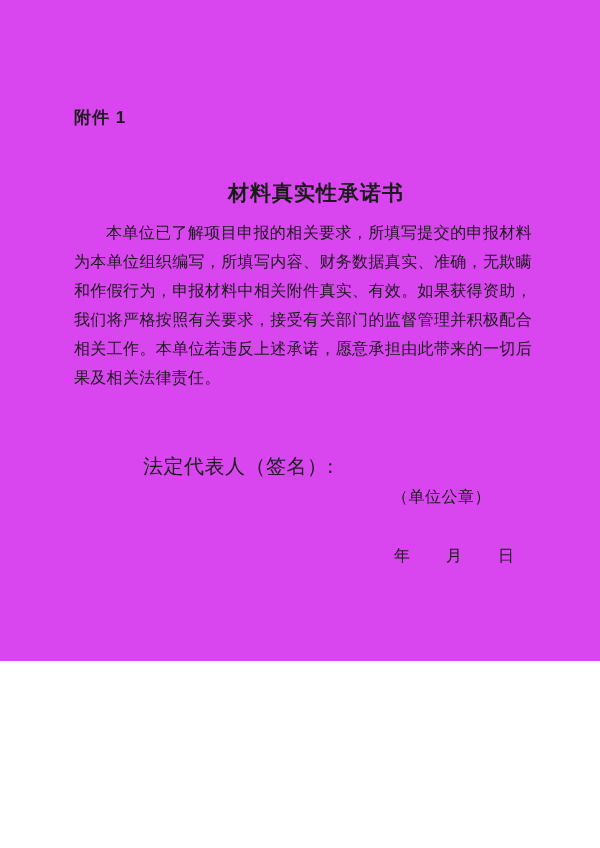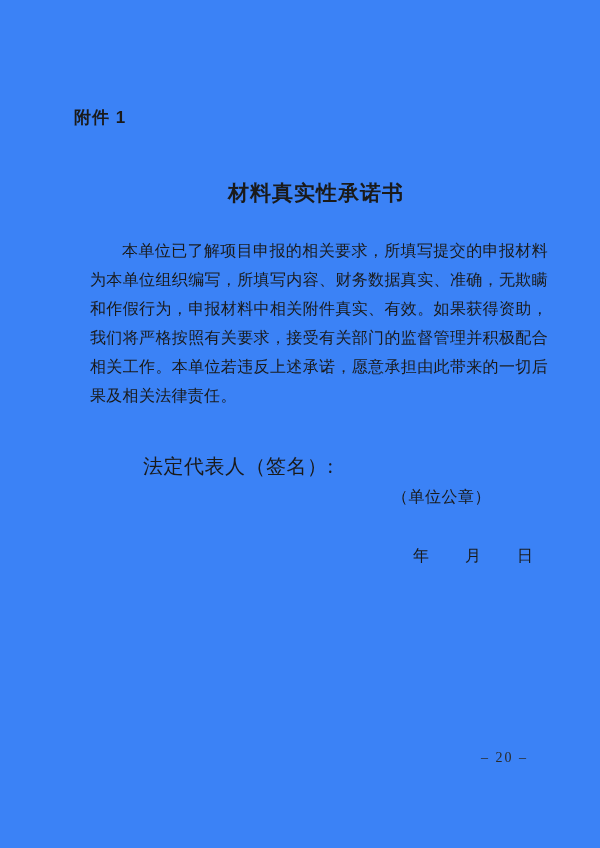--- a/index.html
+++ b/index.html
@@ -3,22 +3,22 @@
 <meta charset="utf-8">
 <style>
   html, body {
     margin: 0;
     padding: 0;
     background: #ffffff;
   }
   .page {
     position: relative;
     width: 600px;
-    height: 848px;
-    background: #3b82f6;
+    height: 661px;
+    background: #d946ef;
     overflow: hidden;
     color: #1a1a1a;
     font-family: "Liberation Serif", "DejaVu Serif", serif;
   }
   .attachment-label {
     position: absolute;
     left: 74px;
     top: 106px;
     font-size: 17px;
     font-weight: 700;
@@ -35,46 +35,46 @@
     font-size: 21px;
     font-weight: 700;
     letter-spacing: 1px;
     font-family: "Liberation Serif", "DejaVu Serif", serif;
   }
   .body-paragraph {
     position: absolute;
     left: 74px;
     top: 220px;
     width: 458px;
-    margin: 16px;
+    margin: 0;
     font-size: 16px;
     line-height: 29px;
     letter-spacing: 0.3px;
     text-align: justify;
     text-indent: 2em;
-    font-family: Liberation Serif, serif;
+    font-family: Liberation Mono, monospace;
   }
   .signature-line {
     position: absolute;
     left: 143px;
     top: 430px;
     font-size: 20px;
     letter-spacing: 0.5px;
     margin-top: 23px;
   }
   .seal-line {
     position: absolute;
     left: 392px;
     top: 487px;
     font-size: 16px;
     letter-spacing: 0.5px;
   }
   .date-line {
     position: absolute;
-    left: 413px;
+    left: 394px;
     top: 546px;
     font-size: 16px;
   }
   .date-line .date-unit {
     display: inline-block;
   }
   .date-line .date-unit:not(:last-child) {
     margin-right: 32px;
   }
   .page-number {

